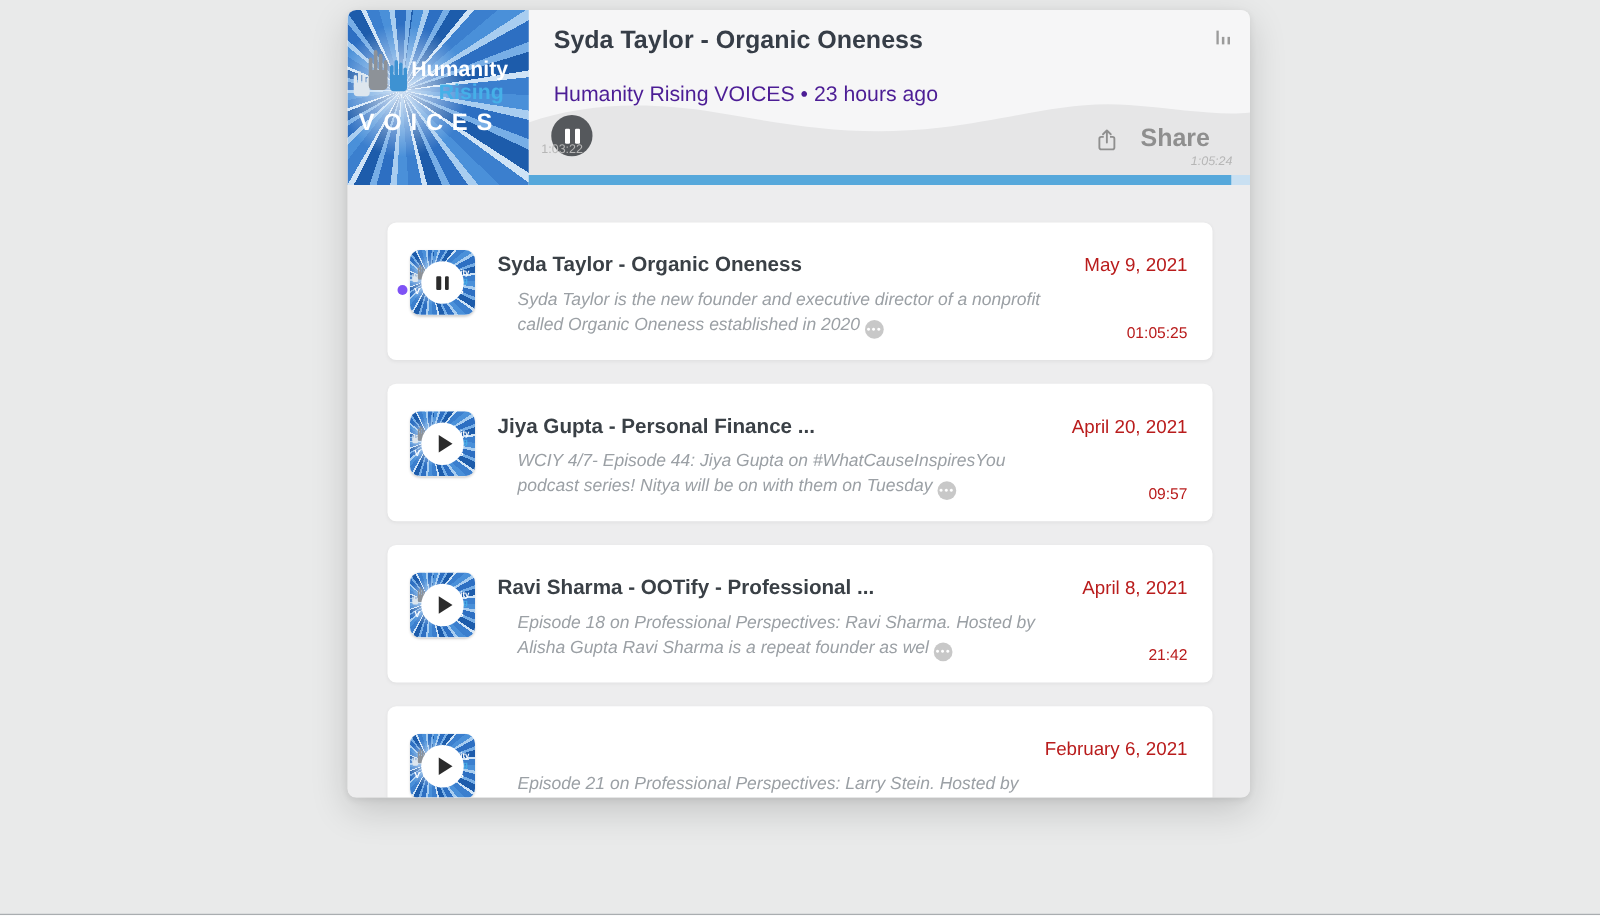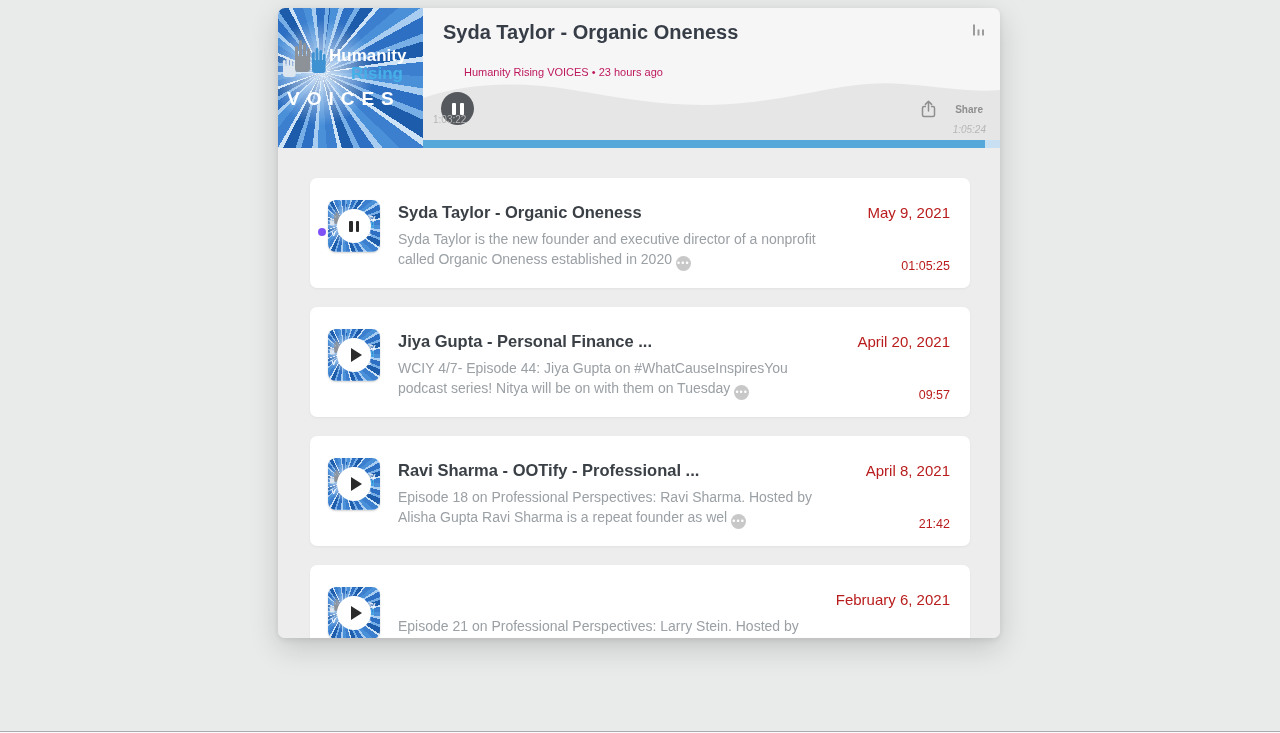--- a/index.html
+++ b/index.html
@@ -29,52 +29,52 @@
         #77aee6 19deg 23deg, #1d5cab 23deg 31deg, #cfe3f6 31deg 34deg,
         #3b7fce 34deg 42deg);
   }
   .hands { position:absolute; left:4px; top:30px; }
   .art-t1 { position:absolute; left:51px; top:38px; font-size:17px; font-weight:600; color:#ffffff; }
   .art-t2 { position:absolute; left:73px; top:56px; font-size:17px; font-weight:700; color:#45b0e8; }
   .art-t3 { position:absolute; left:9px;  top:80px; font-size:19px; font-weight:600; color:#ffffff; letter-spacing:7px; }
 
   .header-right { position:absolute; left:145px; top:0; right:0; bottom:0; }
   .ep-now-title { position:absolute; left:20px; top:13px; font-size:20px; font-weight:700; color:#363d47; }
-  .byline { position:absolute; left:20px; top:58px; font-size:11px; color:#be185d;margin-left:21px; }
+  .byline { position:absolute; left:20px; top:58px; font-size:17px; color:#4c1d95; }
   .stats-icon { position:absolute; right:15px; top:16px; width:12px; height:12px; cursor:pointer; }
   .wave { position:absolute; left:0; right:0; bottom:8px; height:64px; }
   .play-pause-btn { position:absolute; left:18px; top:84px; width:33px; height:33px;
     border-radius:50%; background:#55585c; display:flex; align-items:center;
     justify-content:center; gap:4px; cursor:pointer; }
   .play-pause-btn .bar { width:4px; height:12px; background:#fff; border-radius:1px; }
   .elapsed { position:absolute; left:10px; bottom:23px; font-size:10px; color:#b6b6b6; }
   .total   { position:absolute; right:14px; bottom:13px; font-size:10px; color:#b6b6b6;font-style:italic; }
-  .share-btn { position:absolute; right:17px; top:92px; display:flex; align-items:center;
-    gap:19px; color:#8f8f8f; font-size:10px; font-weight:600; cursor:pointer; }
+  .share-btn { position:absolute; right:32px; top:92px; display:flex; align-items:center;
+    gap:19px; color:#8f8f8f; font-size:20px; font-weight:600; cursor:pointer; }
   .progress { position:absolute; left:0; right:0; bottom:0; height:8px; background:#c9e0f2; cursor:pointer; }
   .progress-fill { height:100%; background:#56a8db; width:0; }
 
   
   .list { position:absolute; left:0; top:140px; width:722px; bottom:0;
     background:#ededee; overflow:hidden; padding-top:30px; }
   .card { position:relative; margin:0 30px 19px 32px; height:110px; background:#fff;
     border-radius:7px; box-shadow:0 1px 3px rgba(0,0,0,.05); cursor:pointer; }
   .dot { position:absolute; left:8px; top:50px; width:8px; height:8px; border-radius:50%; background:#7e52f5; }
   .thumb { position:absolute; left:18px; top:22px; width:52px; height:52px;
     border-radius:8px; overflow:hidden; box-shadow:0 1px 2px rgba(0,0,0,.18); }
   .thumb .art { transform:scale(0.37); transform-origin:top left; }
   .thumb-overlay { position:absolute; left:9px; top:9px; width:34px; height:34px;
     border-radius:50%; background:#fff; display:flex; align-items:center;
     justify-content:center; gap:3px; }
   .thumb-overlay .bar { width:3.5px; height:11px; background:#2b2b2b; border-radius:1px; }
   .tri { width:0; height:0; border-left:11px solid #2b2b2b;
     border-top:7px solid transparent; border-bottom:7px solid transparent; margin-left:4px; }
   .ep-title { position:absolute; left:88px; top:25px; font-size:16.5px; font-weight:700; color:#3a4046; }
-  .ep-desc  { position:absolute; left:88px; top:51px; width:442px; font-size:14px;
-    line-height:20px; color:#9ba0a5; }
+  .ep-desc  { position:absolute; left:104px; top:51px; width:442px; font-size:14px;
+    line-height:20px; color:#9ba0a5;font-style:italic; }
   .more-dot { display:inline-block; width:15px; height:15px; border-radius:50%;
     background:#c8c8c8; color:#fff; font-size:9px; line-height:15px; text-align:center;
     letter-spacing:1px; vertical-align:-2px; cursor:pointer; }
   .ep-date { position:absolute; right:20px; top:26px; font-size:15px; color:#b91c1c; }
   .ep-dur  { position:absolute; right:20px; bottom:15px; font-size:12.5px; color:#b91c1c; }
 </style>
 </head>
 <body>
 
 <div class="widget">

